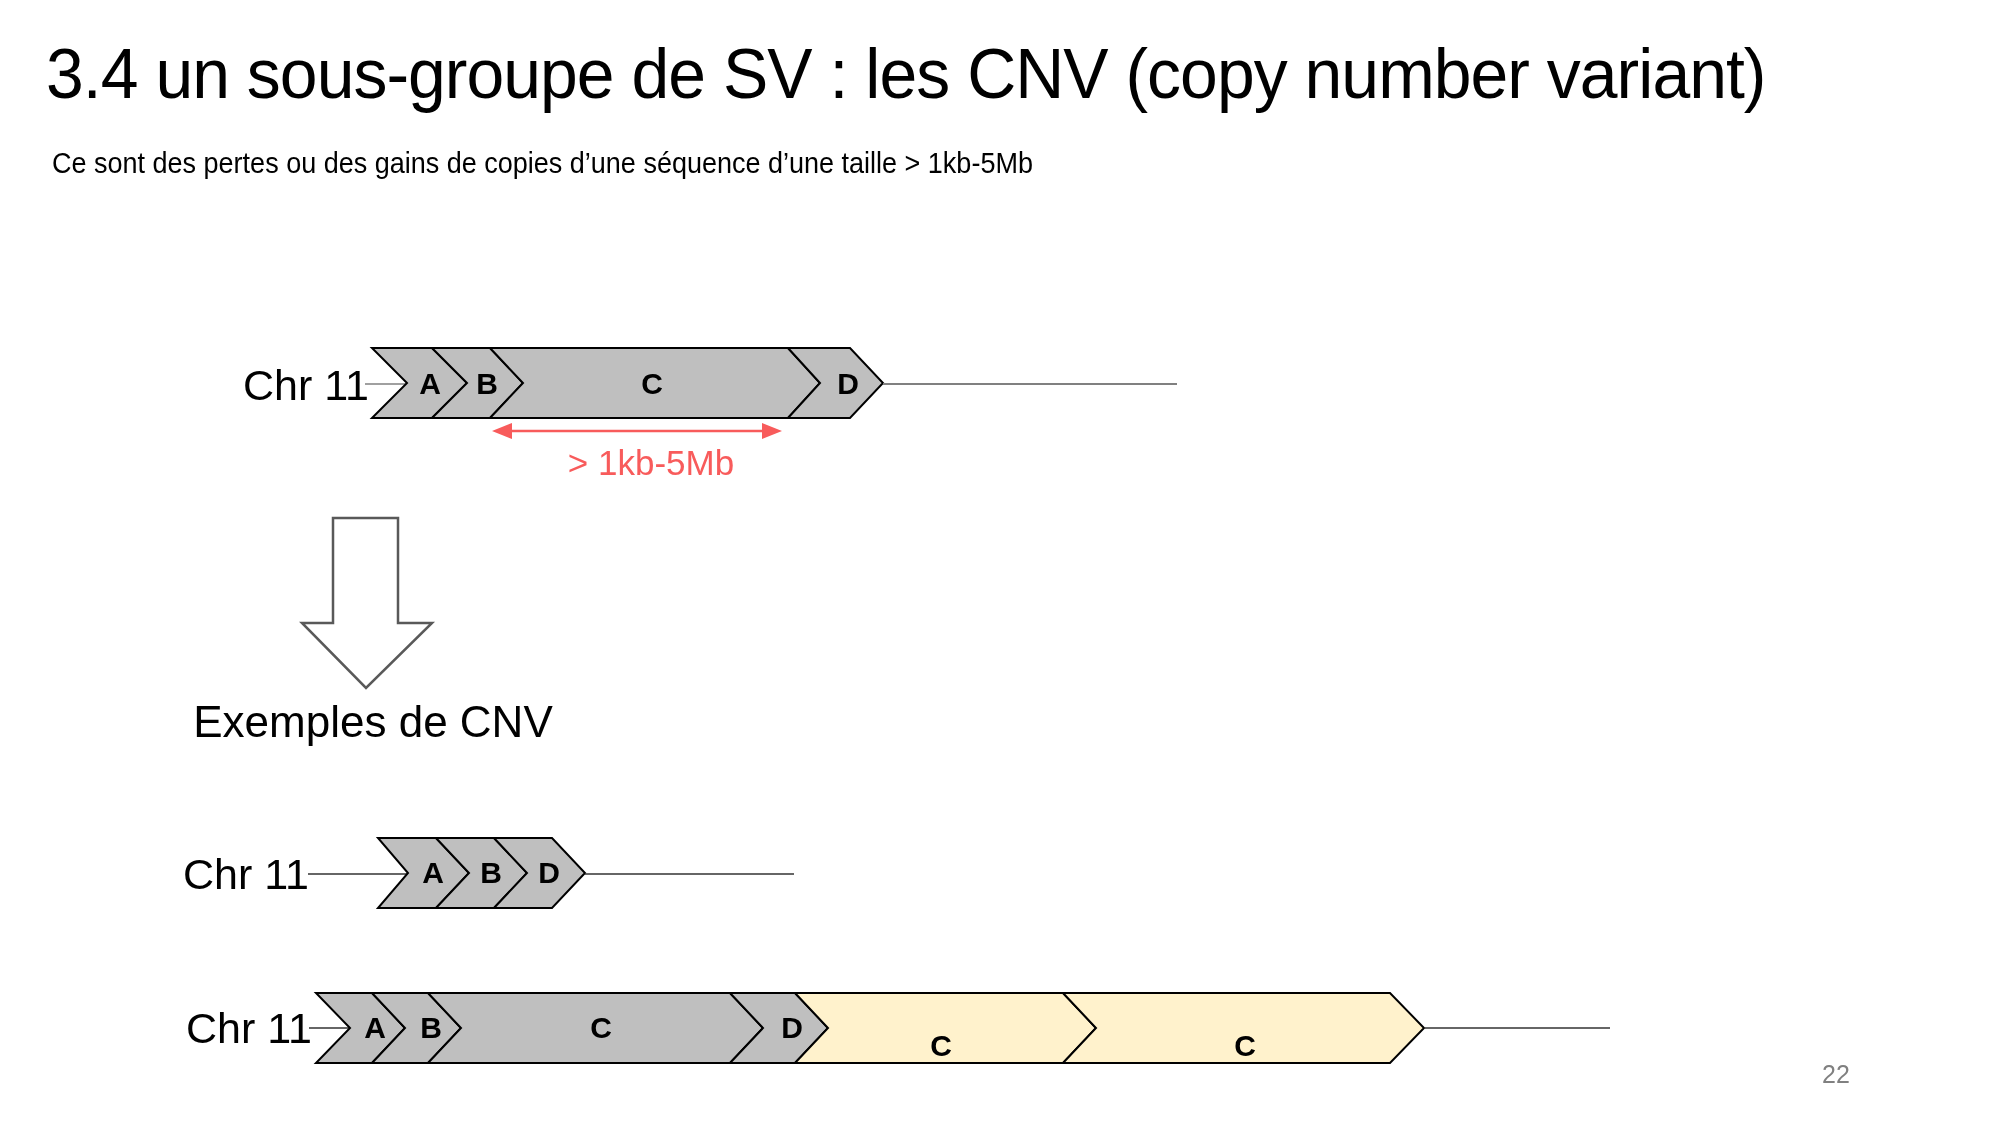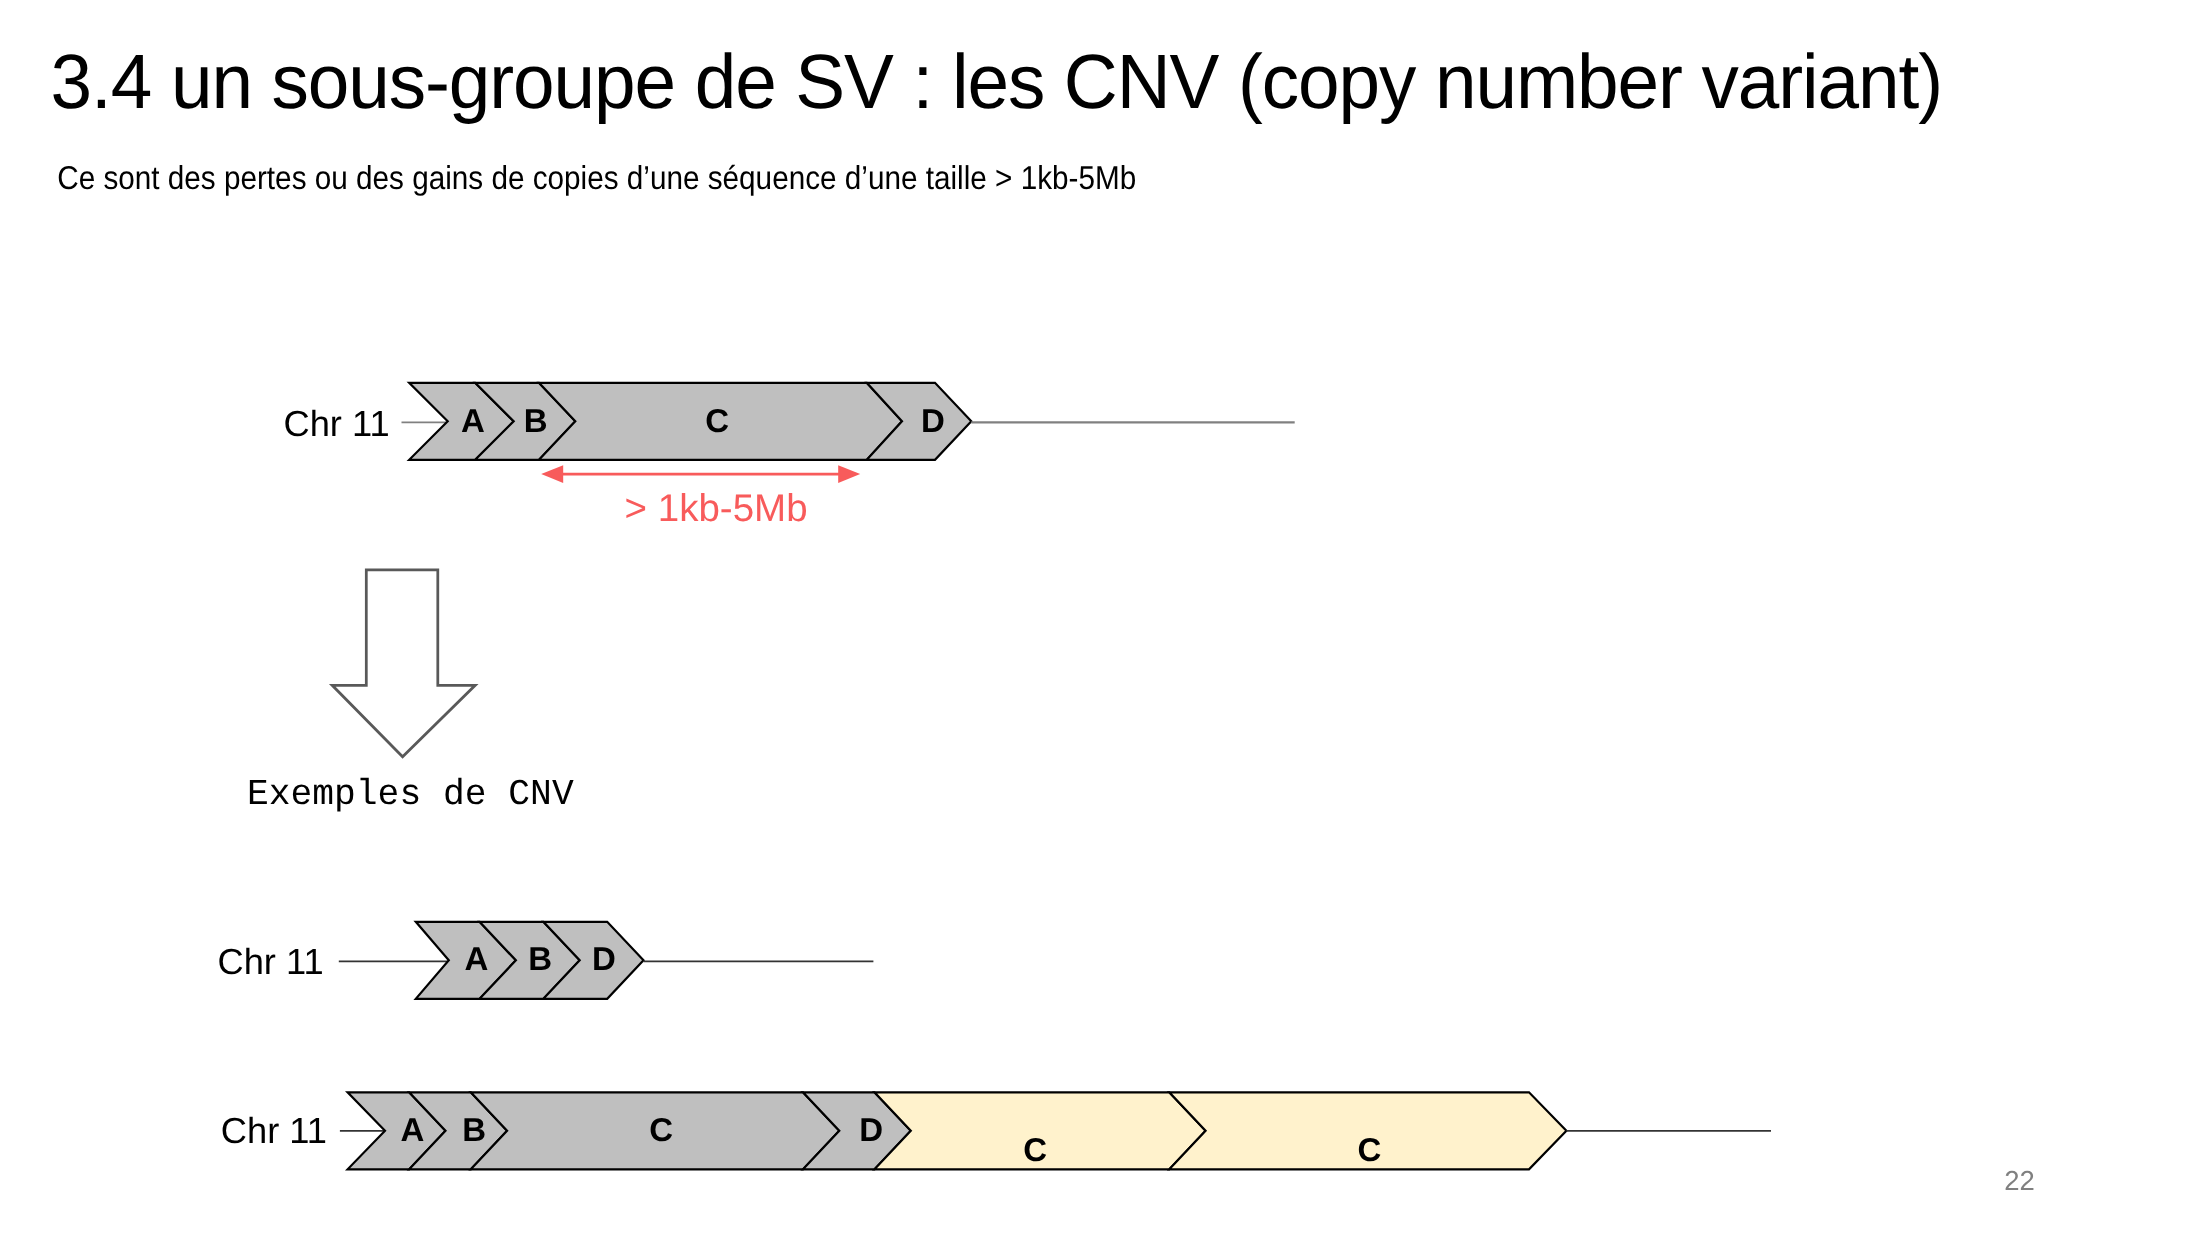--- a/index.html
+++ b/index.html
@@ -21,41 +21,40 @@
     transform-origin:left top;
   }
   .slide-subtitle {
     left:52px; top:146px;
     font-size:30px;
     white-space:nowrap;
     transform:scaleX(0.90);
     transform-origin:left top;
   }
   .chr-label {
-    font-size:33px;
+    font-size:43px;
     transform:translate(-50%,-50%);
     white-space:nowrap;
   }
   .seg-label {
     font-size:30px;
     font-weight:bold;
     transform:translate(-50%,-50%);
     white-space:nowrap;
   }
   .size-annotation {
     font-size:35px;
     transform:translate(-50%,-50%);
     white-space:nowrap;
     text-align:right;
   }
   .examples-label {
-    font-size:33px;
+    font-size:44px;
     transform:translate(-50%,-50%);
     white-space:nowrap;
-    font-family:Liberation Mono, monospace;
   }
   .page-number {
     left:1822px; top:1060px;
     font-size:25px;
     color:#808080;
   }
   svg.diagram-layer {
     position:absolute; left:0; top:0;
   }
 </style>

